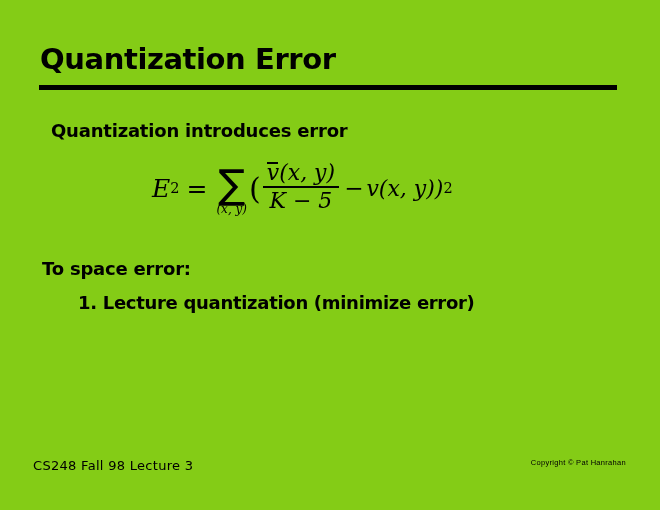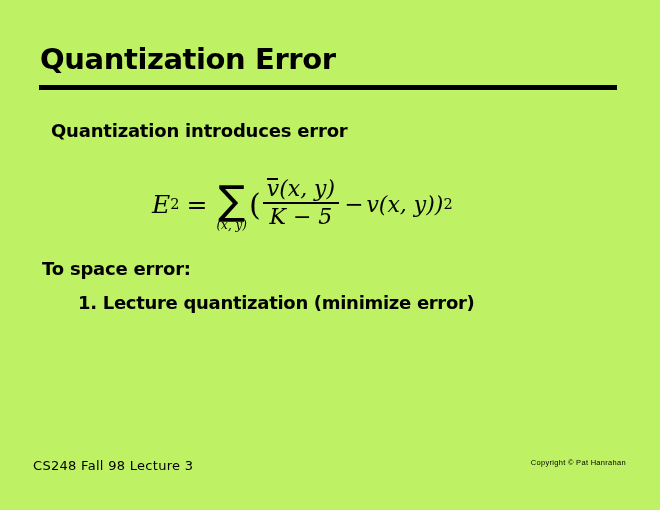--- a/index.html
+++ b/index.html
@@ -13,21 +13,21 @@
     overflow: hidden;
     font-family: "Liberation Sans", sans-serif;
     color: #000000;
     position: relative;
   }
   .slide {
     position: absolute;
     left: 0; top: 0;
     width: 660px;
     height: 510px;
-    background: #bef264;
+    background: #84cc16;
   }
 
   
   .slide-title {
     position: absolute;
     left: 40px;
     top: 42px;
     font-family: "DejaVu Sans", sans-serif;
     font-weight: bold;
     font-size: 29px;
@@ -105,21 +105,21 @@
     font-style: normal;
     font-size: 30px;
     line-height: 30px;
     position: relative;
     top: 1px;
   }
   .frac {
     display: inline-flex;
     flex-direction: column;
     align-items: center;
-    margin: 16px 2px;
+    margin: 0 2px;
     position: relative;
     top: -1px;
   }
   .frac .num {
     font-size: 22px;
     line-height: 24px;
     padding: 0 4px;
     position: relative;
   }
   .frac .bar {

